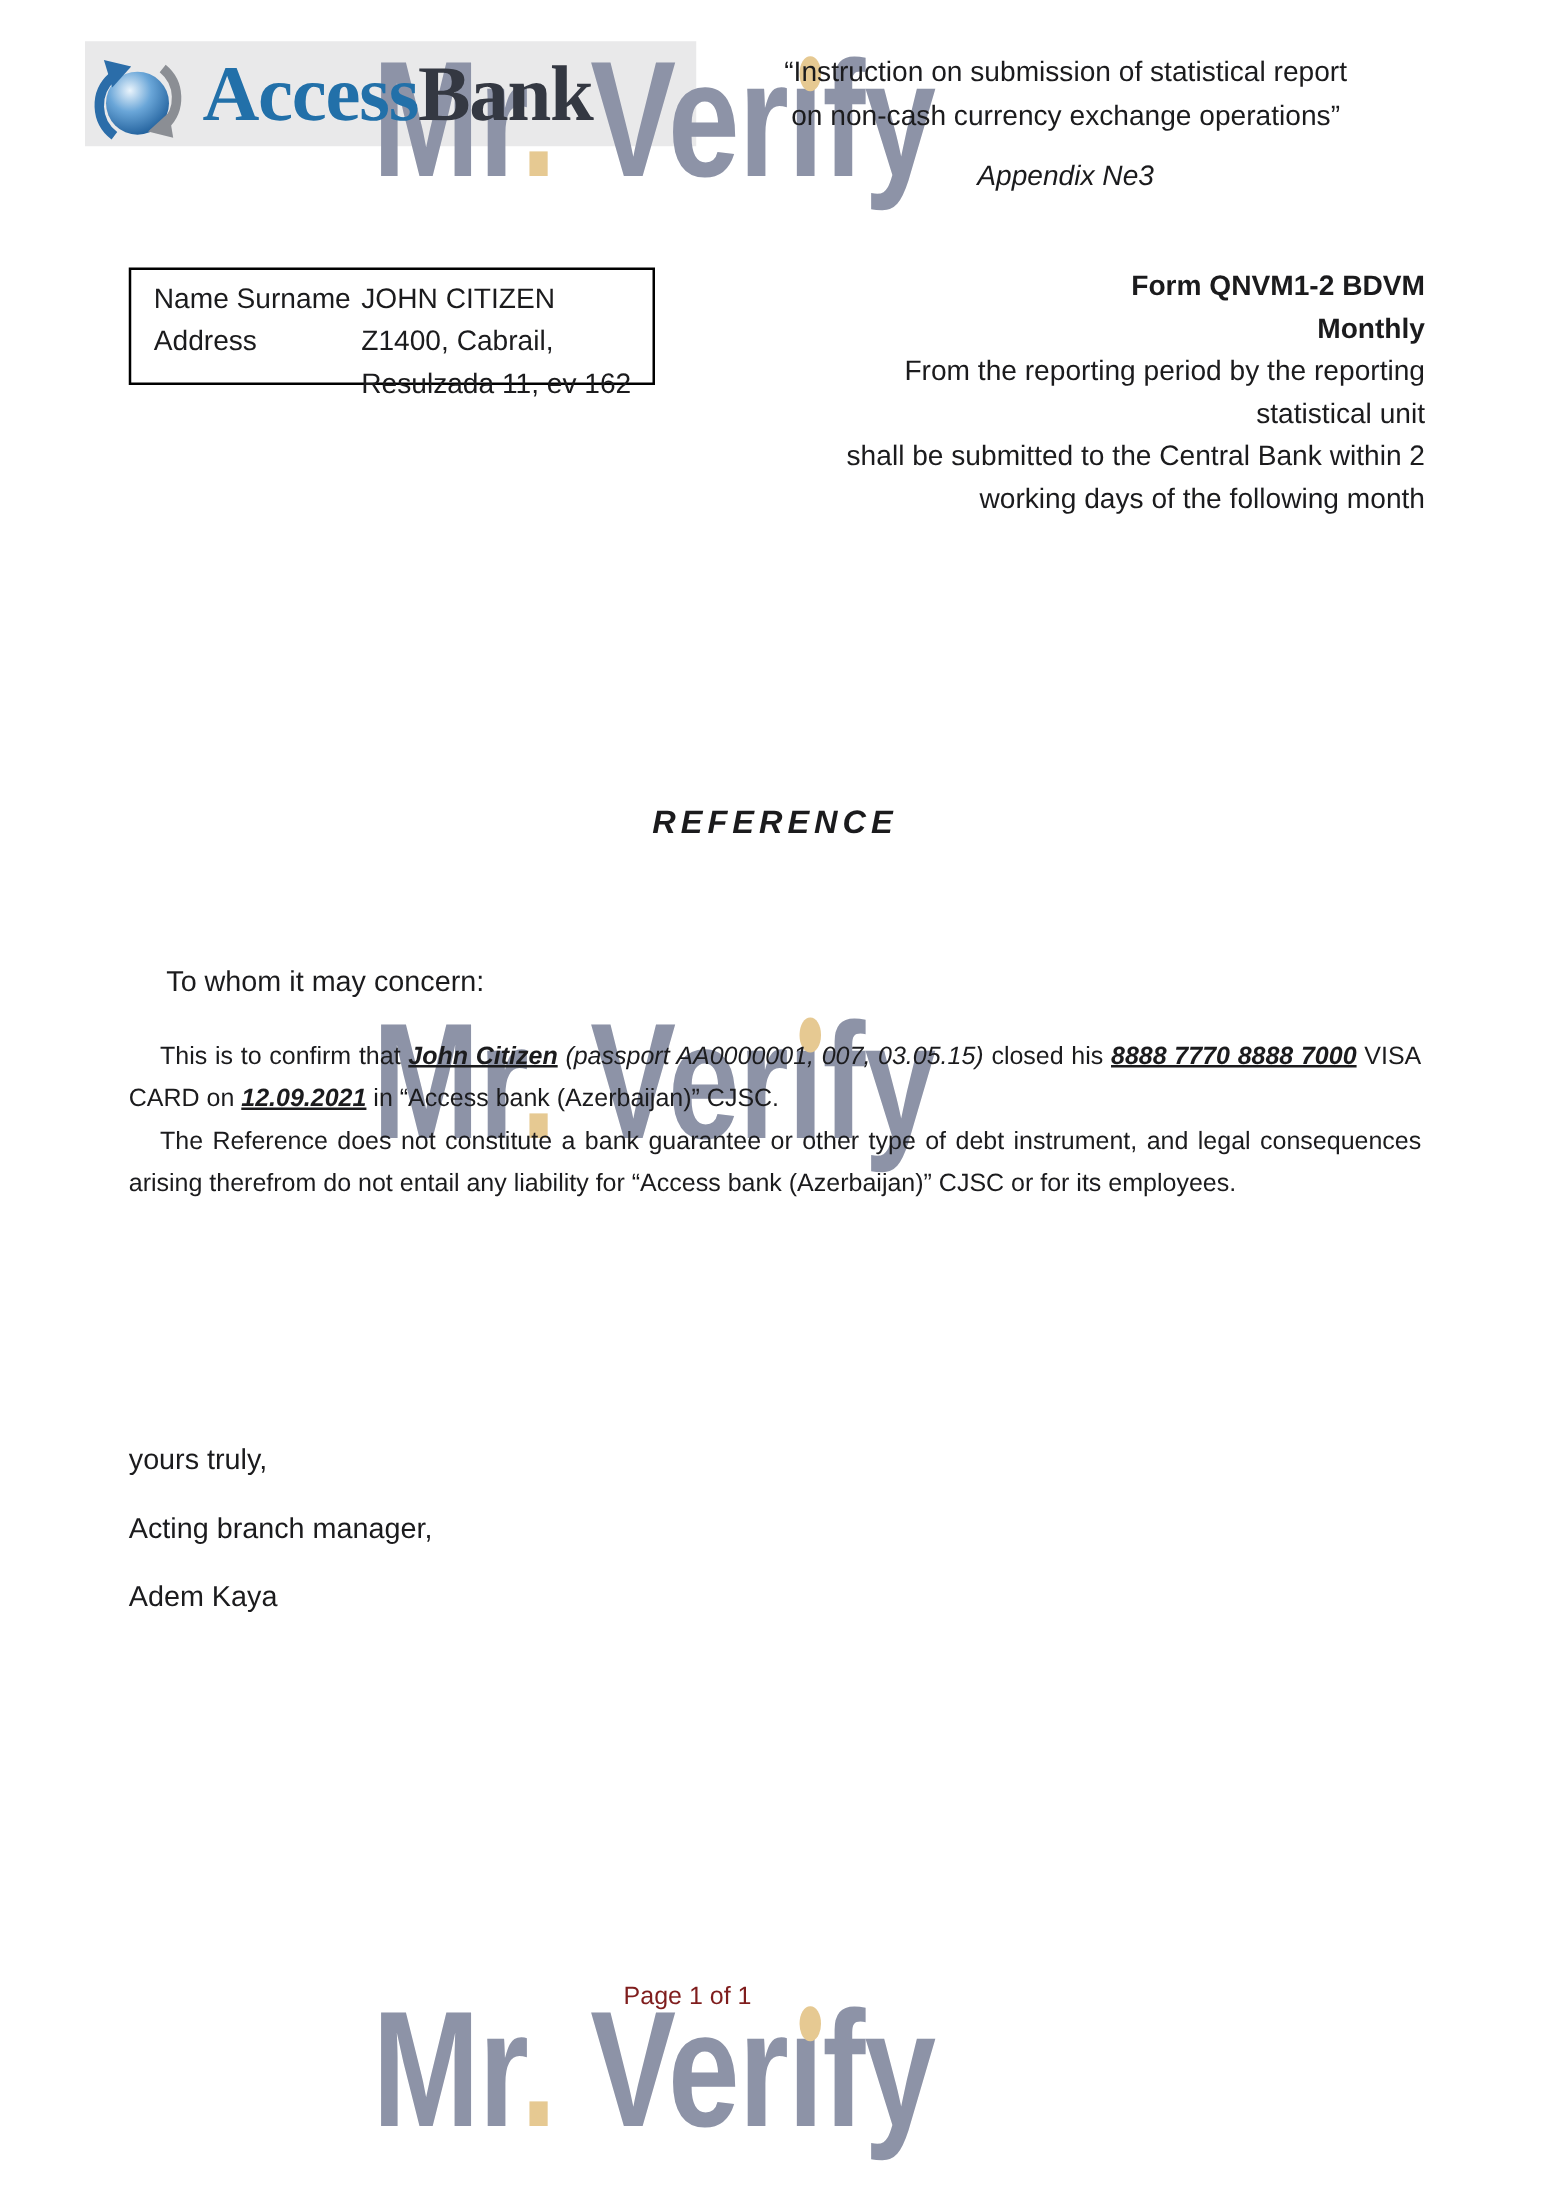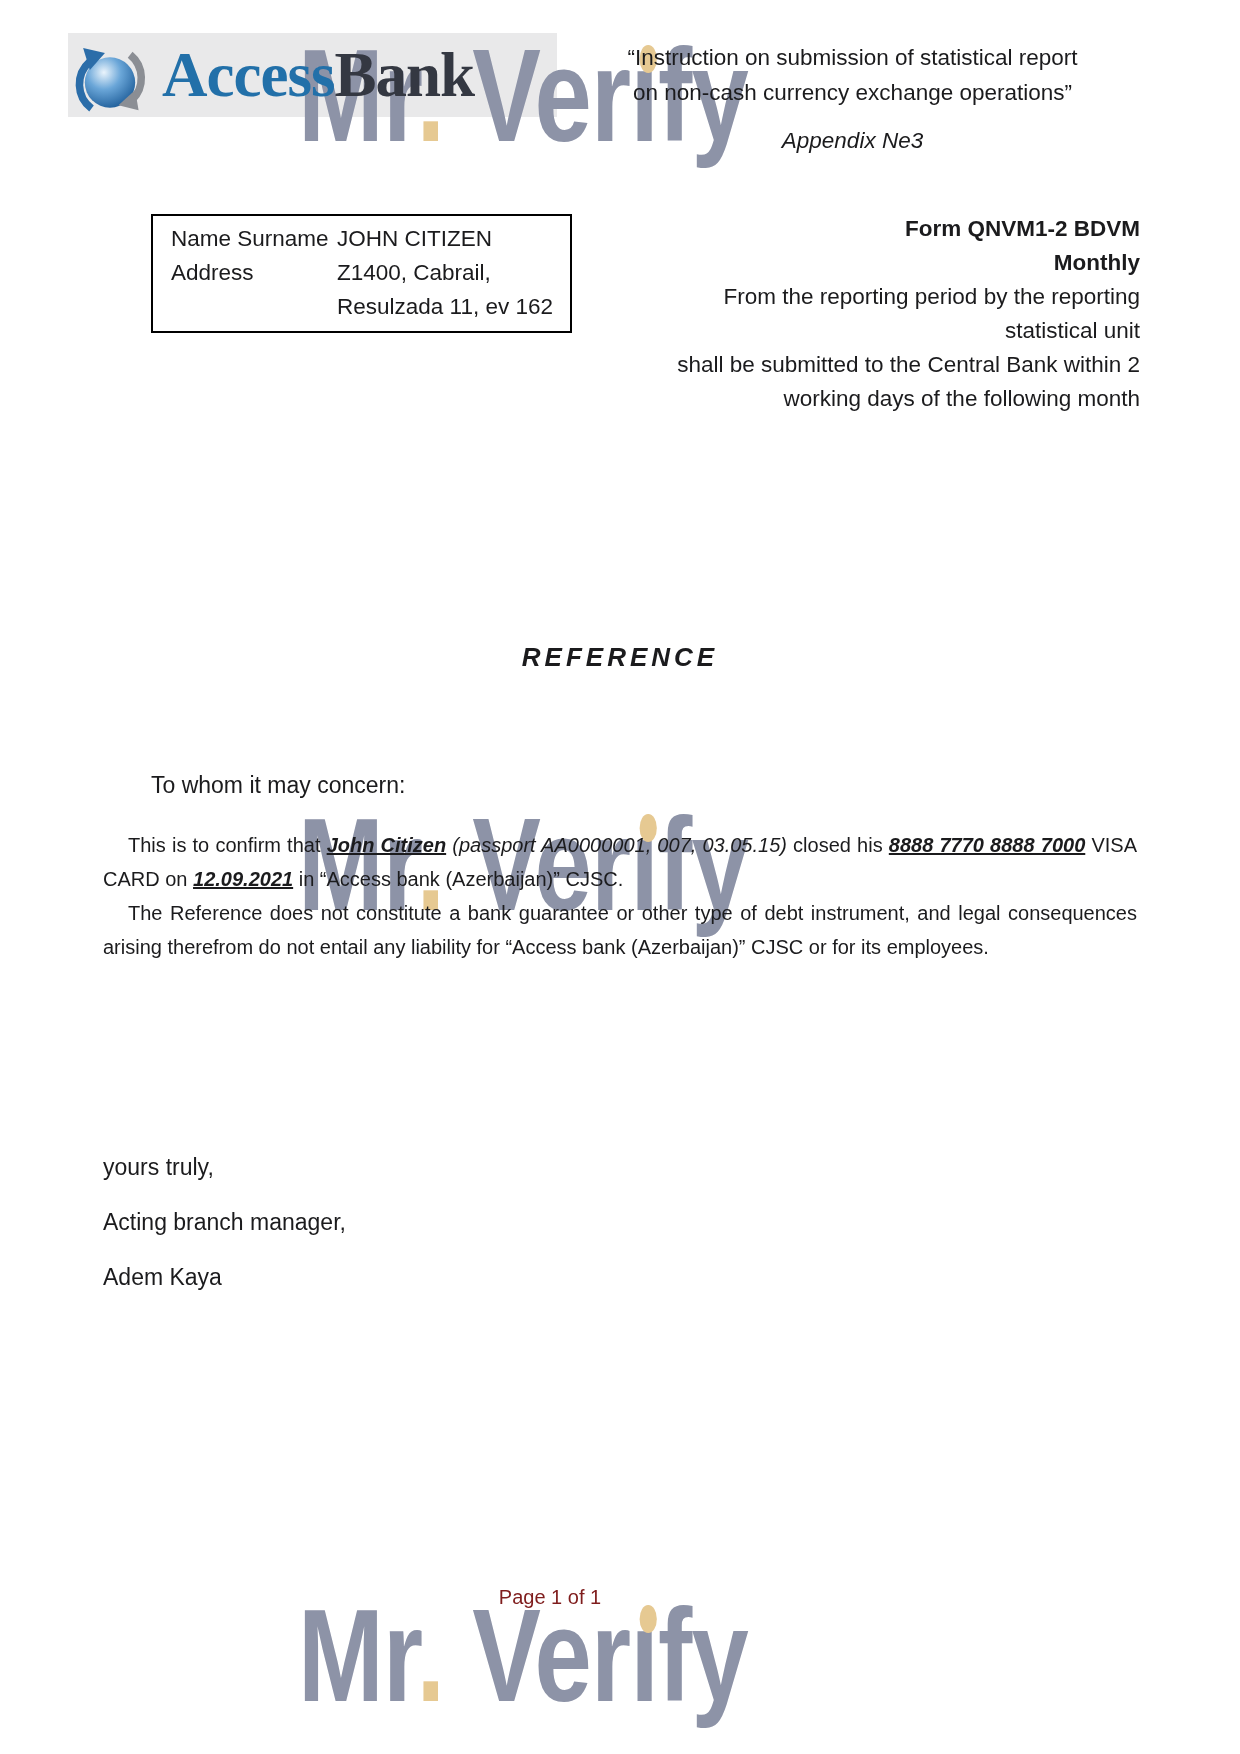--- a/index.html
+++ b/index.html
@@ -44,33 +44,33 @@
     text-align:center;font-size:22.5px;line-height:35px;
   }
   .hdr-appendix{margin-top:13px;font-style:italic;}
   .form-info{
     position:absolute;left:575px;top:212px;width:565px;z-index:2;
     text-align:right;font-size:22.5px;line-height:34px;
   }
   .form-info .bold{font-weight:bold;}
   
   .recipient-box{
-    position:absolute;left:103px;top:214px;width:421px;height:119px;z-index:2;
+    position:absolute;left:103px;top:214px;width:421px;height:94px;z-index:2;
     border:2px solid #000;box-sizing:border-box;
-    padding:6px 0 0 18px;font-size:22.5px;line-height:34px;margin-left:48px;
+    padding:6px 0 0 18px;font-size:22.5px;line-height:34px;
   }
   .rb-row{display:flex;}
   .rb-row .lbl{width:166px;flex:0 0 auto;}
   .rb-row .val{flex:1;}
   
   .doc-title{
     position:absolute;left:0;top:642px;width:1240px;z-index:2;
     text-align:center;font-weight:bold;font-size:26px;letter-spacing:4px;font-style:italic;
   }
-  .salutation{position:absolute;left:133px;top:772px;z-index:2;font-size:23px;margin-left:18px;}
+  .salutation{position:absolute;left:133px;top:772px;z-index:2;font-size:23px;}
   .body-text{
     position:absolute;left:103px;top:828px;width:1034px;z-index:2;
     font-size:20px;line-height:34px;
   }
   .body-text p{margin:0;text-align:justify;text-indent:25px;}
   .biu{font-weight:bold;font-style:italic;text-decoration:underline;}
   .it{font-style:italic;}
   .closing{position:absolute;left:103px;top:1140px;z-index:2;font-size:23px;line-height:55px;}
   .footer{
     position:absolute;left:0;top:1586px;width:1100px;z-index:2;

